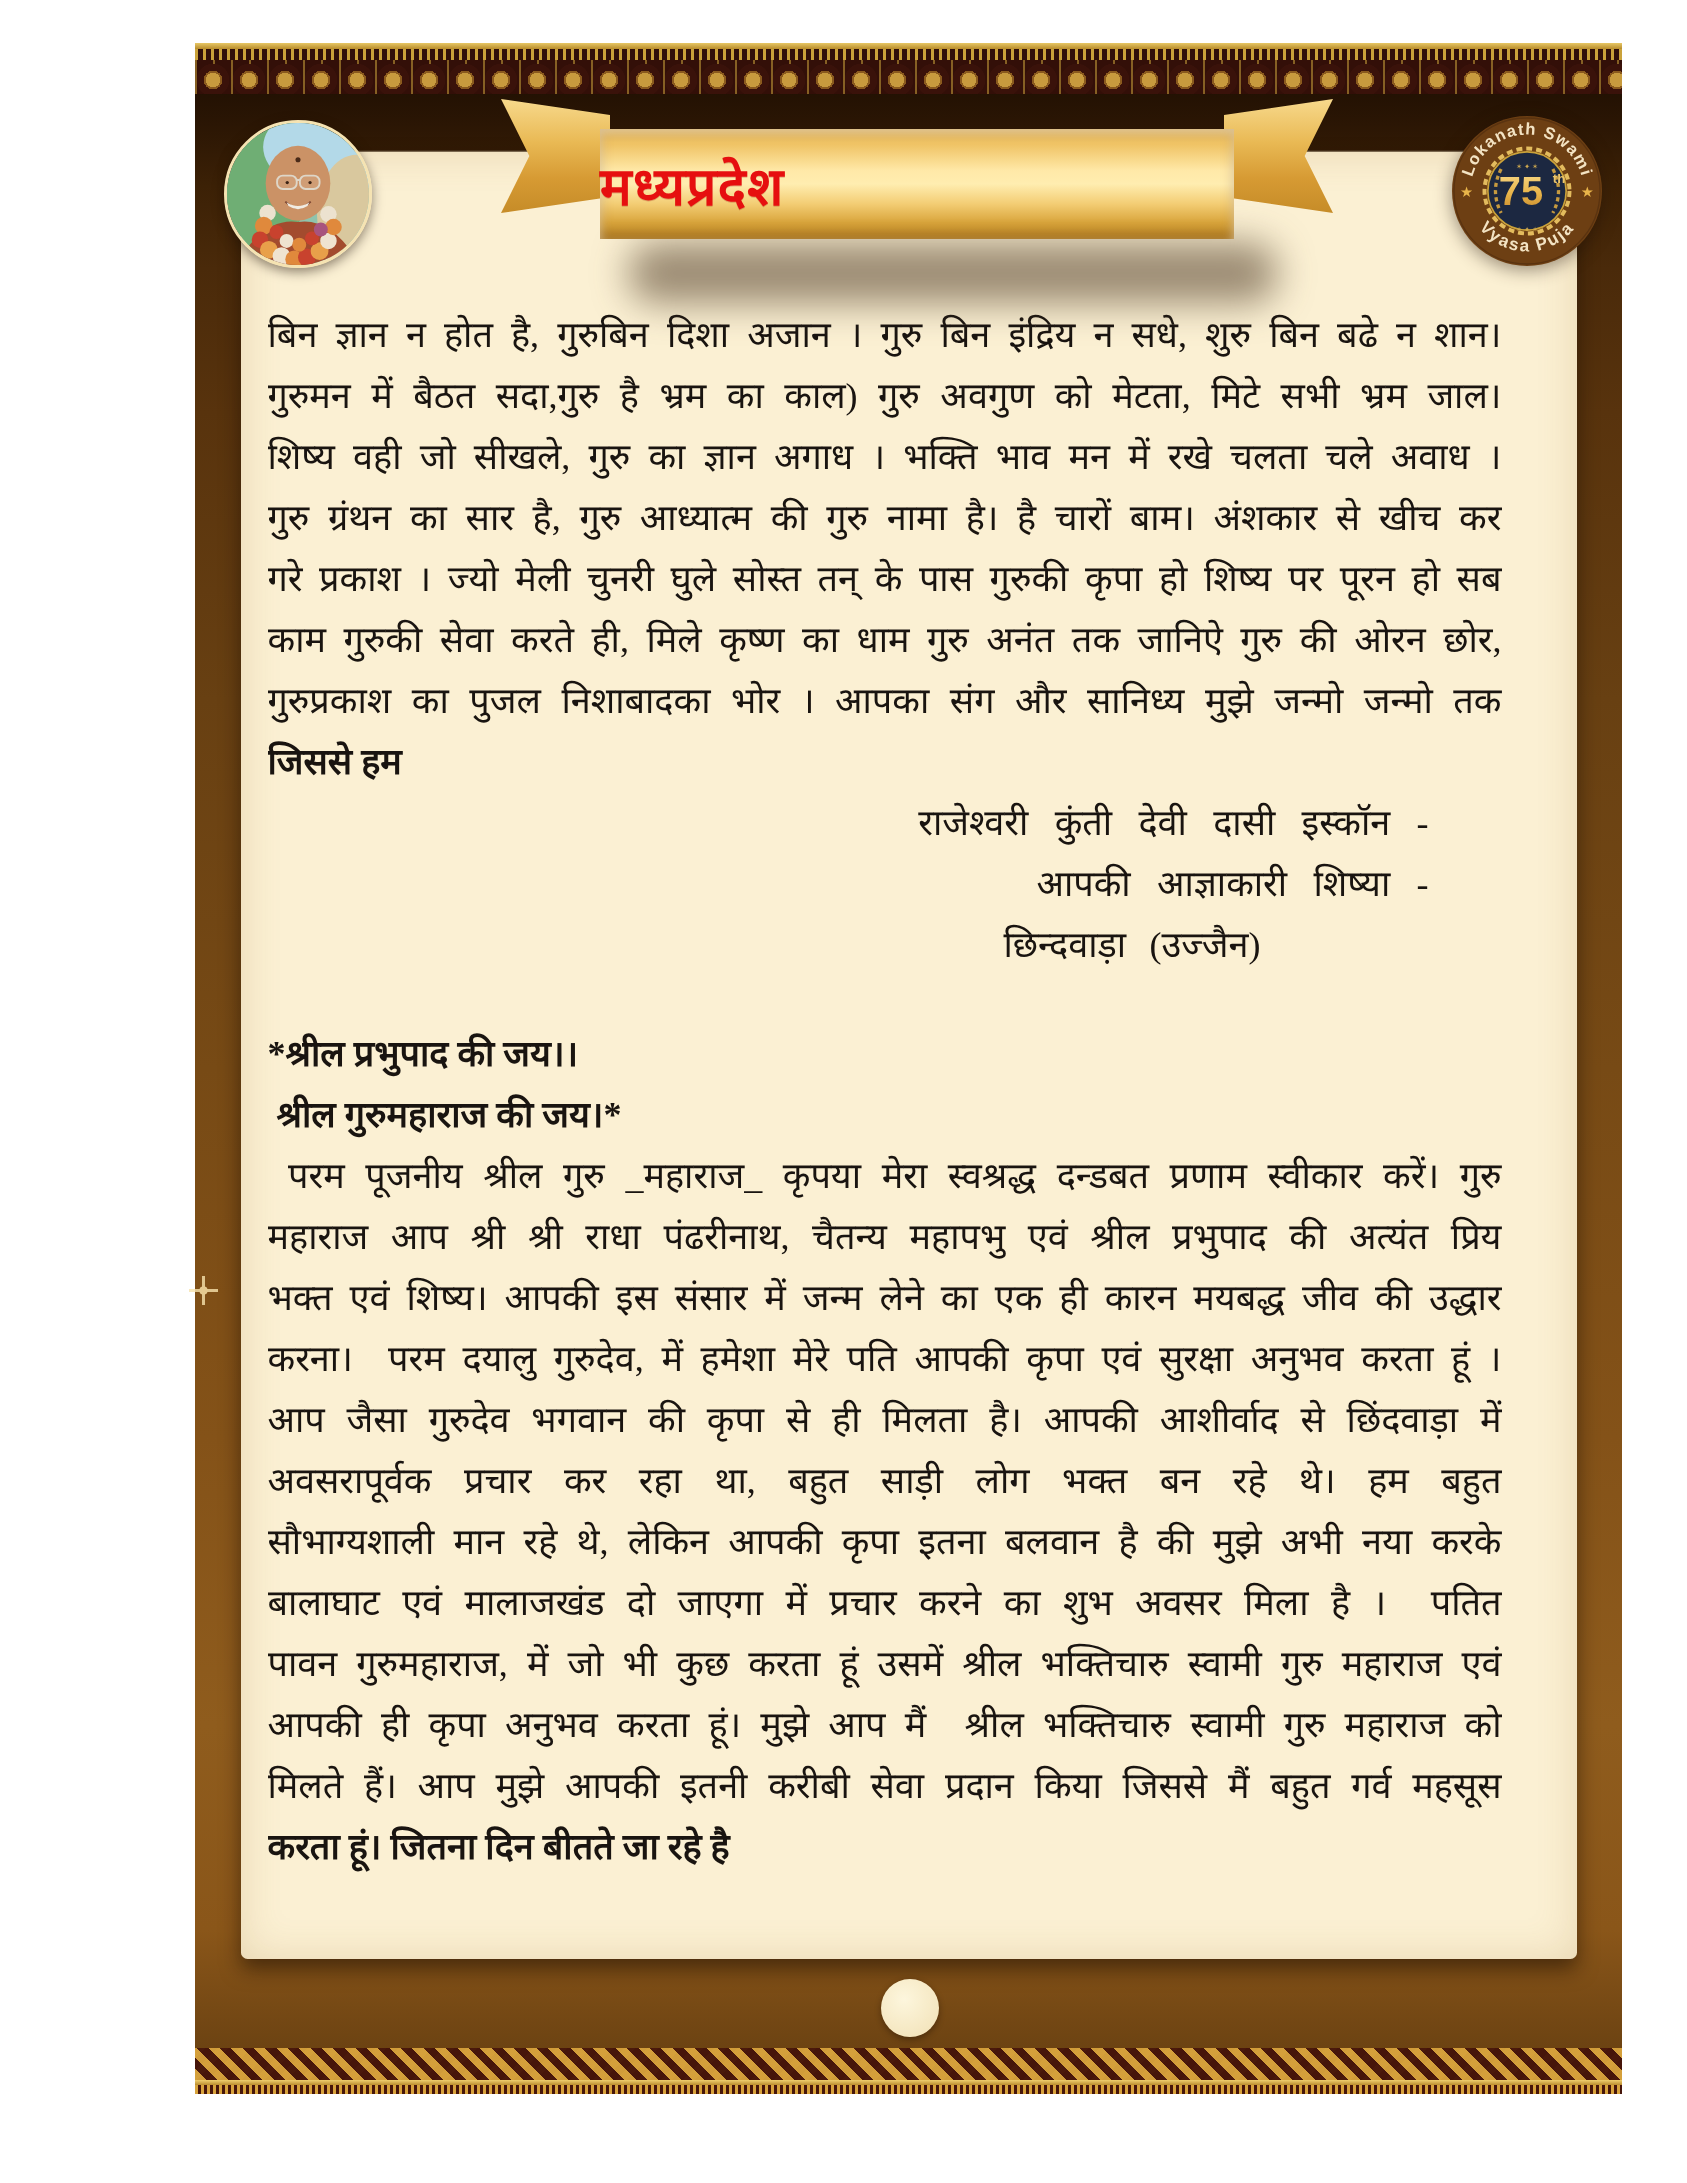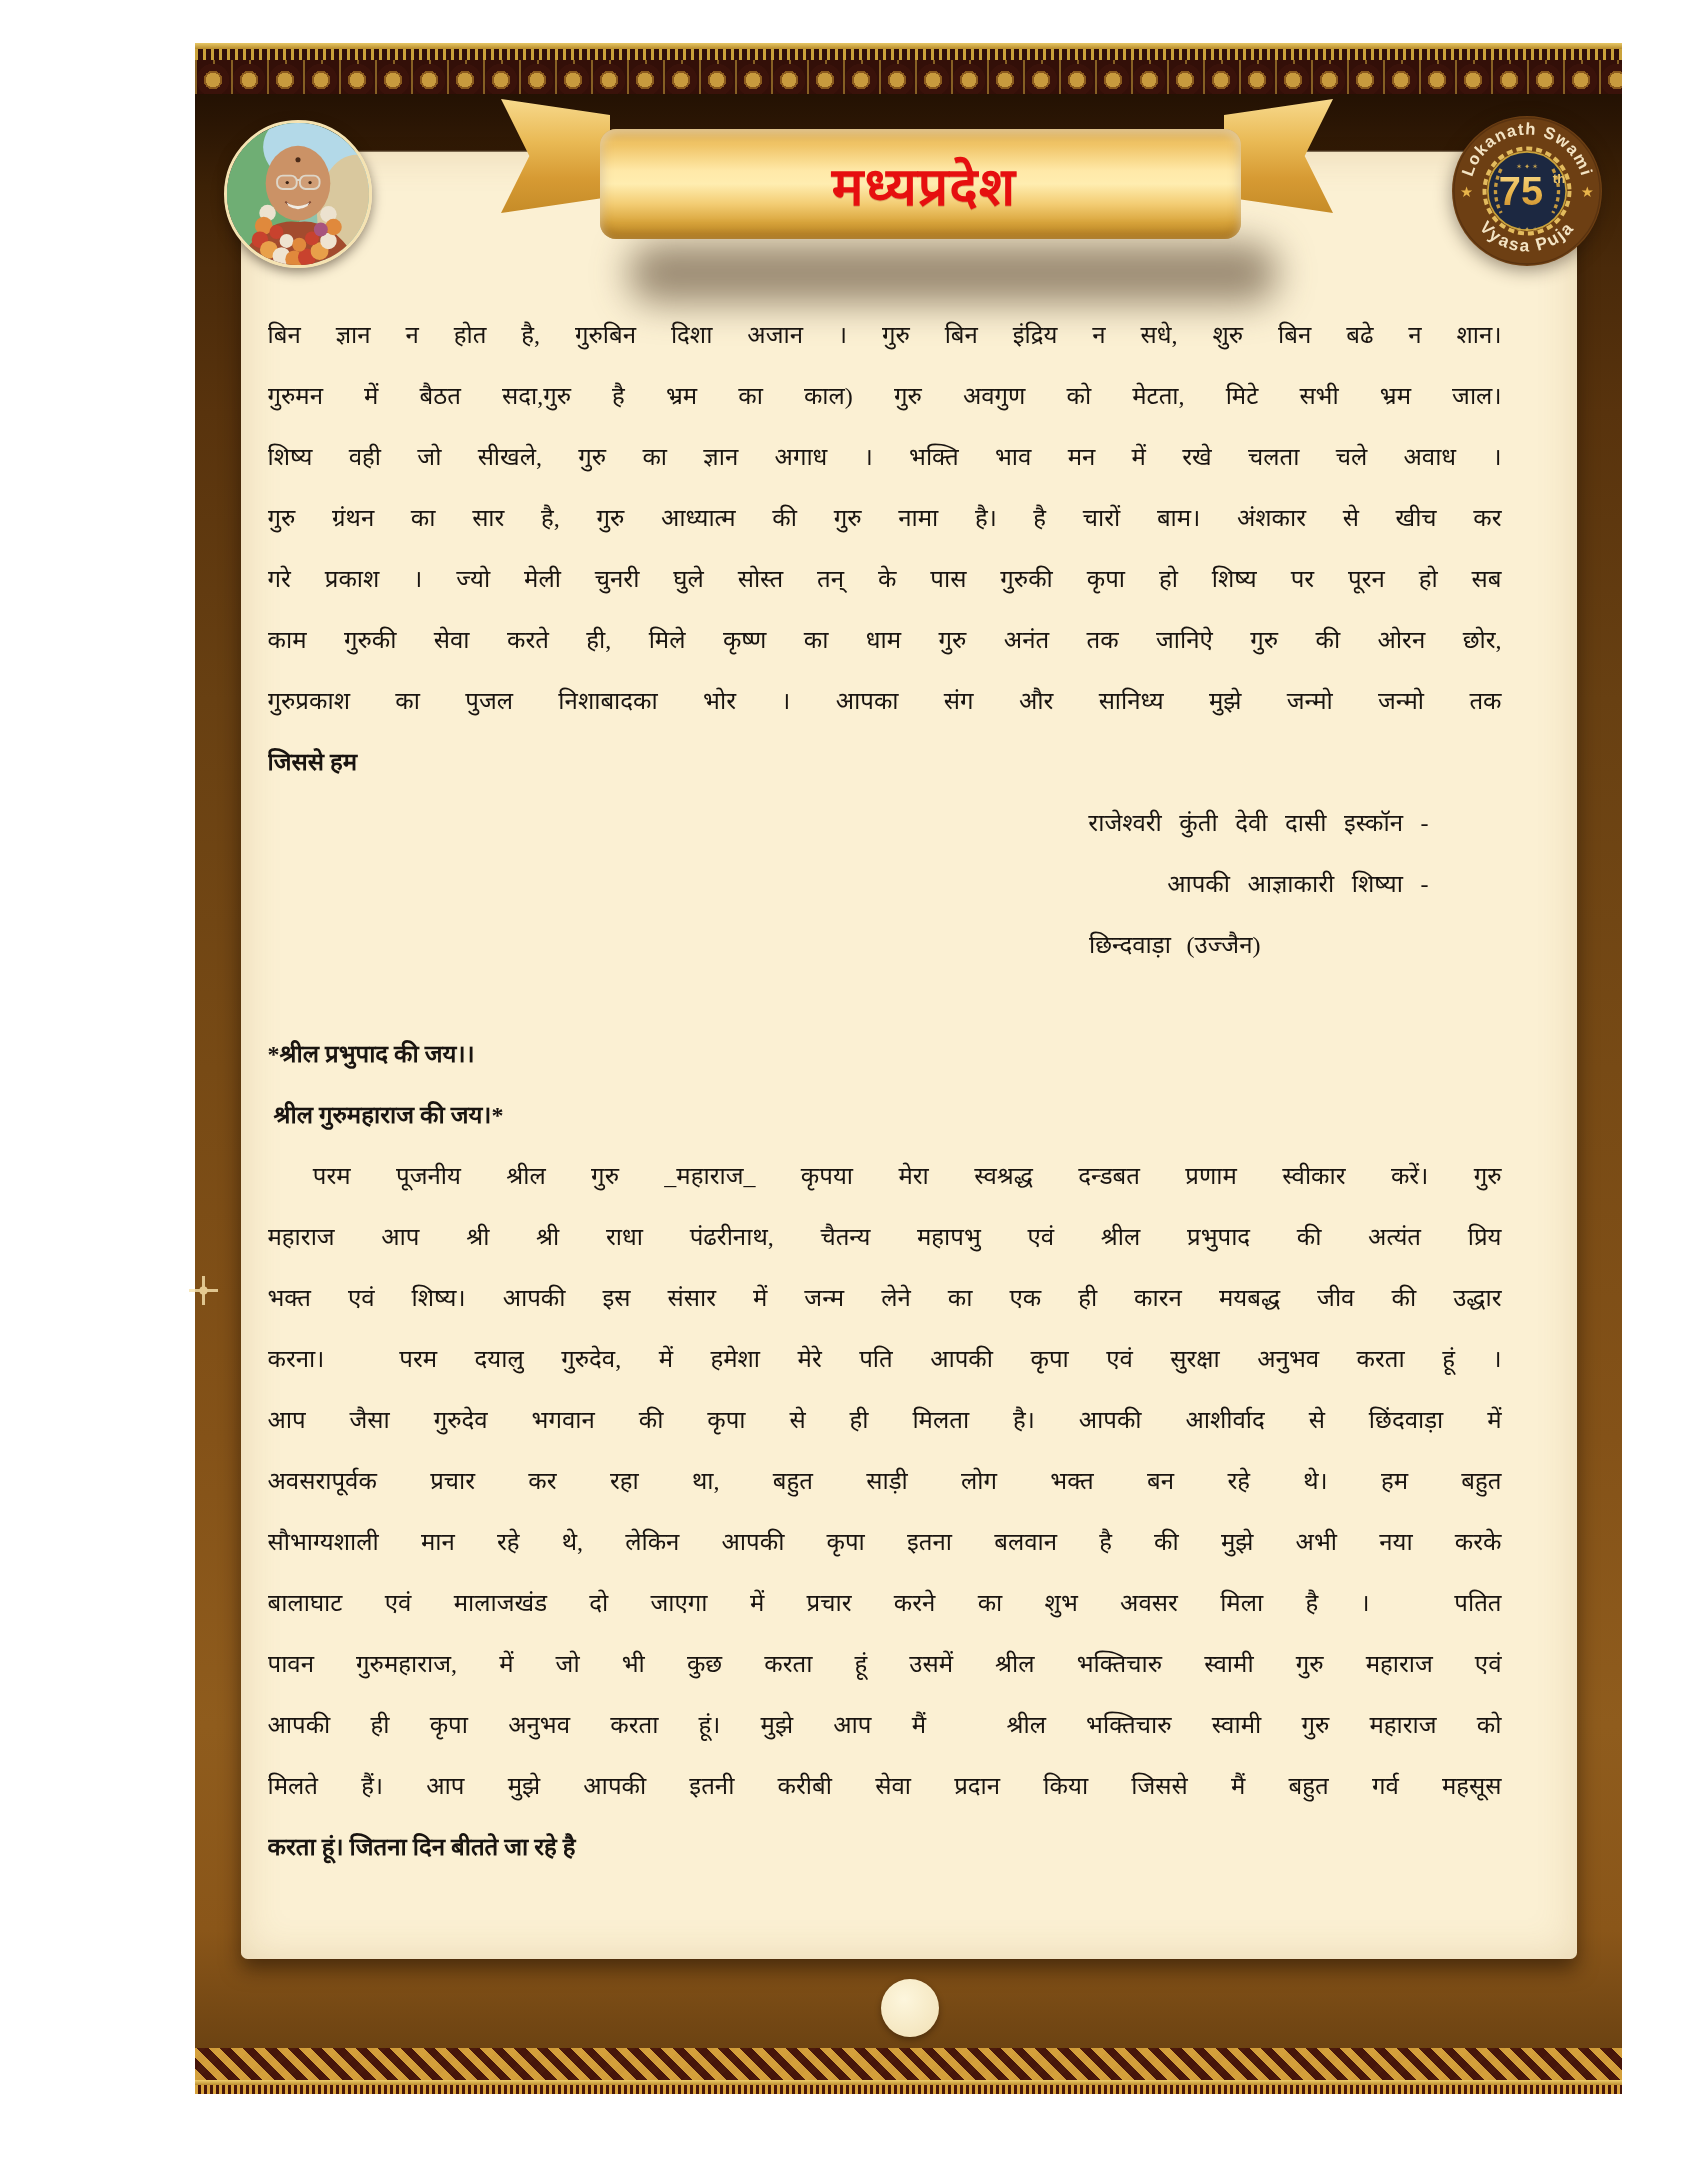--- a/index.html
+++ b/index.html
@@ -65,47 +65,47 @@
     background:rgba(75,55,35,.55); filter:blur(18.5px); border-radius:26.5px;
   }
   .ribbon-tail {
     position:absolute; top:99px; width:109px; height:114px;
     background:linear-gradient(180deg,#f7d98c 0%,#e9b954 38%,#d69a33 70%,#c68c28 100%);
   }
   .ribbon-tail.left  { left:501px;  clip-path:polygon(0 0, 100% 14%, 100% 86%, 0 100%, 26% 50%); }
   .ribbon-tail.right { left:1224px; clip-path:polygon(0 14%, 100% 0, 74% 50%, 100% 100%, 0 86%); }
   .ribbon-main {
     position:absolute; left:600px; top:129px; width:634px; height:110px;
-    border-radius:16px;
+    border-radius:0;
     background:linear-gradient(180deg,
       #c9932d 0%, #eec05f 12%, #ffe9a8 38%, #ffedb0 50%,
       #f3cd74 68%, #d9a53c 85%, #c08a28 100%);
     box-shadow: inset 0 5.3px 10.6px rgba(255,255,255,.55),
                 inset 0 -6.6px 12px rgba(140,90,20,.5);
-    display:flex; align-items:center; justify-content:center;padding-left:7px;
+    display:flex; align-items:center; 
   }
   .ribbon-title {
     font-size:53px; font-weight:700; color:#e60f0f; letter-spacing:1.3px;
     text-shadow:0 1.3px 0 rgba(150,20,10,.25);
   }
   
   .photo {
     position:absolute; left:224px; top:120px; width:148px; height:148px;
     border-radius:50%; overflow:hidden; border:3.3px solid #f5e3b2;
     box-shadow:0 4px 12px rgba(30,15,5,.5); box-sizing:border-box;
   }
   .photo svg { display:block; width:100%; height:100%; }
   .badge {
     position:absolute; left:1452px; top:116px; width:150px; height:150px;
     filter:drop-shadow(0 4px 9.3px rgba(30,15,5,.45));
   }
   
   .letter {
     position:absolute; left:26.5px; top:153px; width:1234px;
-    color:#191410; font-size:24px; line-height:61px;
+    color:#191410; font-size:36px; line-height:61px;
   }
   .line { height:61px; overflow:hidden; }
   .al-j { text-align:justify; text-align-last:justify; }
   .al-l { text-align:left;font-weight:bold; }
   .al-r  { text-align:right; word-spacing:.48em; padding-right:73px; }
   .al-rs { text-align:right; word-spacing:.4em;  padding-right:241px; }
   .gap-before { margin-top:48px; }
   
   .page-dot {
     position:absolute; left:881px; top:1979px; width:58px; height:58px;

